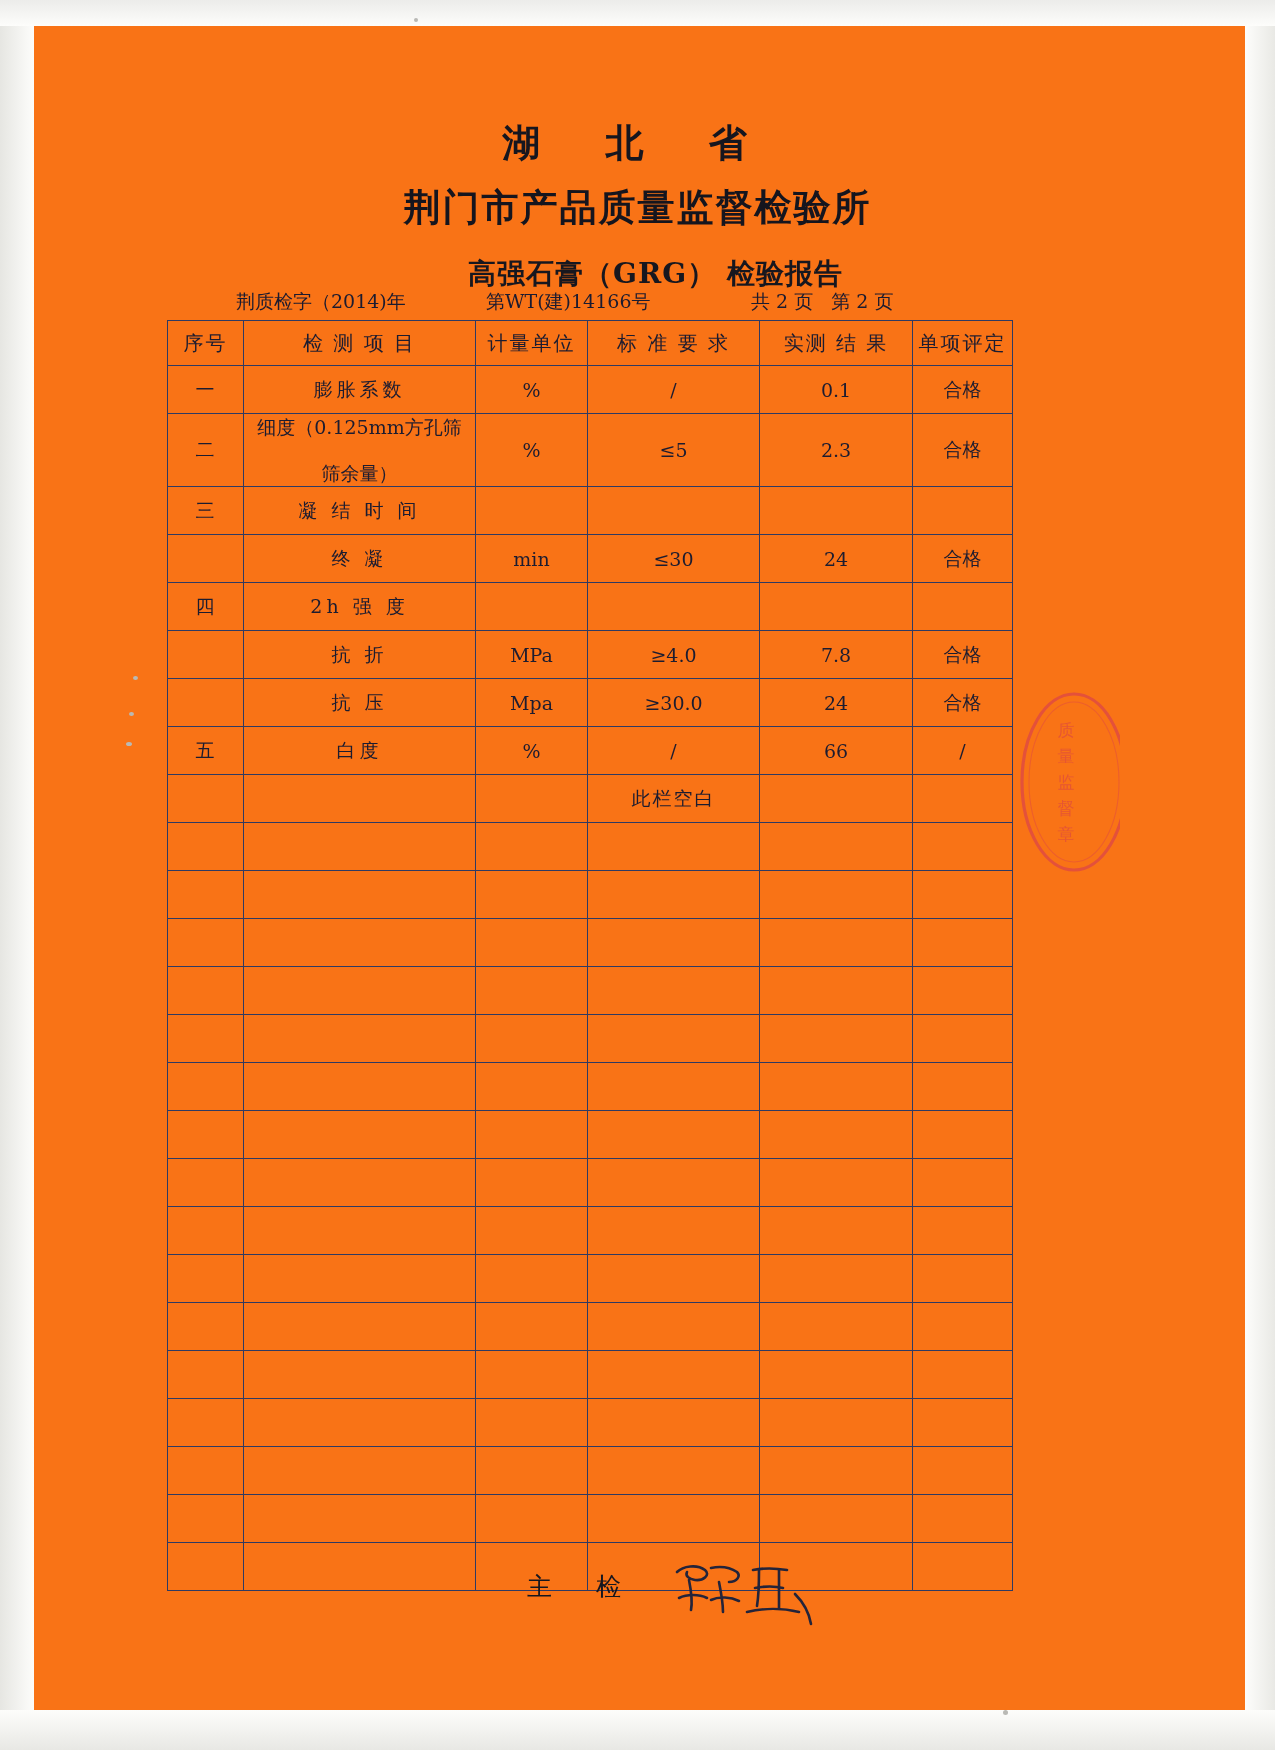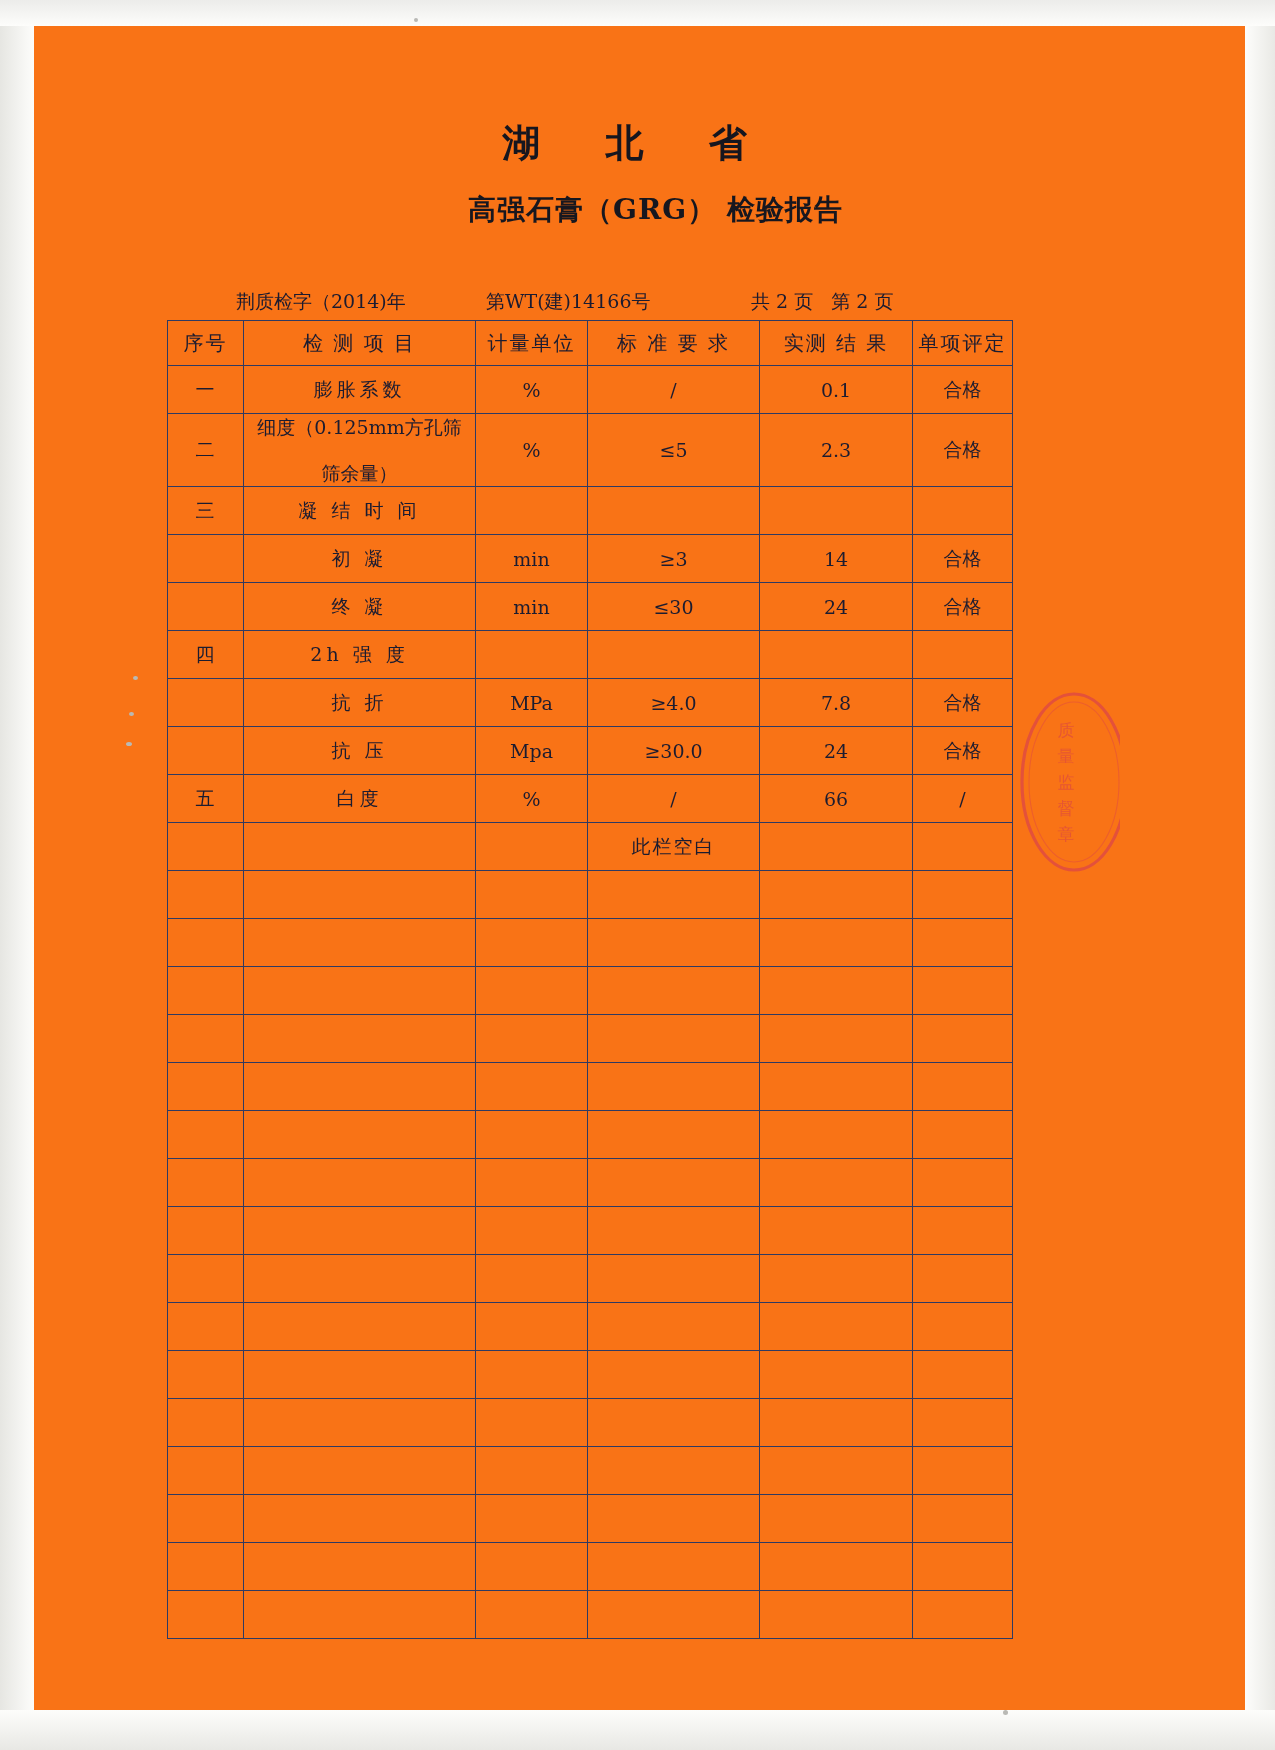--- a/index.html
+++ b/index.html
@@ -192,20 +192,21 @@
   <div class="paper-edge-bottom"></div>
 
   <div class="speck" style="left:414px; top:18px; width:4px; height:4px;"></div>
   <div class="speck" style="left:133px; top:676px; width:5px; height:4px;"></div>
   <div class="speck" style="left:129px; top:712px; width:5px; height:4px;"></div>
   <div class="speck" style="left:126px; top:742px; width:6px; height:4px;"></div>
   <div class="speck" style="left:1003px; top:1710px; width:5px; height:5px;"></div>
 
   <div class="header">
     <div class="title-province">湖 北 省</div>
+    <div class="title-institute">荆门市产品质量监督检验所</div>
     <div class="title-report">高强石膏（GRG） 检验报告</div>
   </div>
 
   <div class="refline">
     <span class="ref-code">荆质检字（2014)年</span>
     <span class="ref-no">第WT(建)14166号</span>
     <span class="ref-pages">共 2 页   第 2 页</span>
   </div>
 
   <div class="table-wrap">
@@ -253,28 +254,20 @@
 
         <tr>
           <td class="seq-cn">三</td>
           <td class="item-spaced">凝 结 时 间</td>
           <td></td>
           <td></td>
           <td></td>
           <td></td>
         </tr>
 
-        <tr>
-          <td></td>
-          <td class="item-spaced">初 凝</td>
-          <td class="unit-mono">min</td>
-          <td>≥3</td>
-          <td>14</td>
-          <td>合格</td>
-        </tr>
 
         <tr>
           <td></td>
           <td class="item-spaced">终 凝</td>
           <td class="unit-mono">min</td>
           <td>≤30</td>
           <td>24</td>
           <td>合格</td>
         </tr>
 
@@ -448,20 +441,39 @@
             <td class="empty"></td>
             <td class="empty"></td>
             <td class="empty"></td>
             <td class="empty"></td>
             <td class="empty"></td>
           </tr>
       </tbody>
     </table>
   </div>
 
+  <div class="footer">
+    <div class="footer-label">主 检</div>
+    <svg class="signature" viewBox="0 0 200 80">
+      <g fill="none" stroke="#24243a" stroke-width="2.6" stroke-linecap="round" stroke-linejoin="round">
+        <path d="M10,18 C16,12 30,10 38,16 C44,21 36,27 28,26 C22,25 18,22 20,18"></path>
+        <path d="M22,26 C24,36 26,46 24,56"></path>
+        <path d="M12,44 C20,40 32,40 40,44"></path>
+        <path d="M44,14 C54,12 64,14 70,18 C74,22 70,28 62,28"></path>
+        <path d="M52,28 C54,38 56,48 56,58"></path>
+        <path d="M44,46 C52,42 64,43 72,47"></path>
+        <path d="M86,16 C96,14 108,14 120,16"></path>
+        <path d="M92,16 C92,28 92,40 90,52"></path>
+        <path d="M112,16 C112,30 112,42 112,54"></path>
+        <path d="M88,34 C98,32 108,32 116,34"></path>
+        <path d="M80,58 C96,54 116,54 132,58"></path>
+        <path d="M128,40 C136,48 142,58 144,70"></path>
+      </g>
+    </svg>
+  </div>
 
   <svg class="stamp" viewBox="0 0 110 185">
     <ellipse cx="64" cy="92" rx="52" ry="88" fill="none" stroke="#d2345a" stroke-width="3.2" opacity="0.75"></ellipse>
     <ellipse cx="64" cy="92" rx="45" ry="80" fill="none" stroke="#d2345a" stroke-width="1.1" opacity="0.45"></ellipse>
     <g fill="#cf3356" opacity="0.62" font-family="'DejaVu Serif',serif" font-size="17" text-anchor="middle">
       <text x="56" y="46">质</text>
       <text x="56" y="72">量</text>
       <text x="56" y="98">监</text>
       <text x="56" y="124">督</text>
       <text x="56" y="150">章</text>

